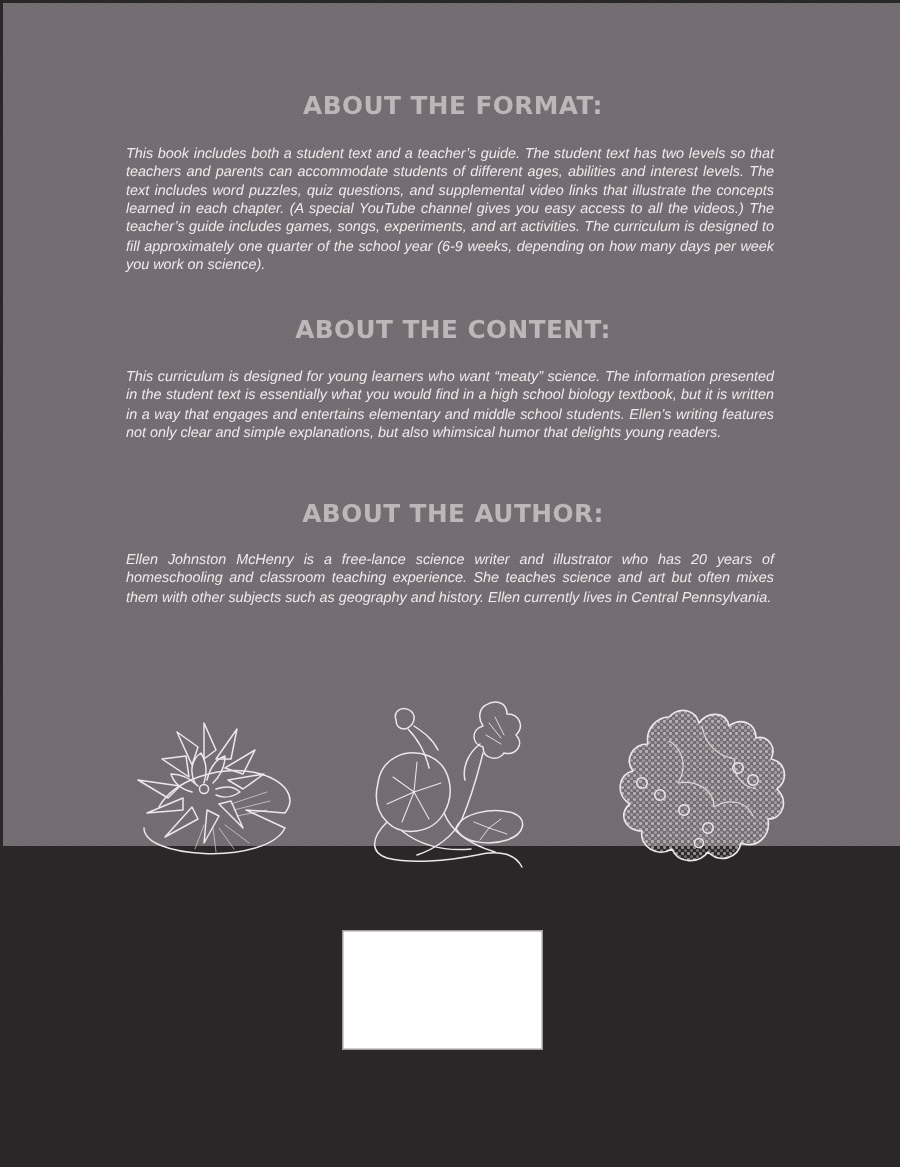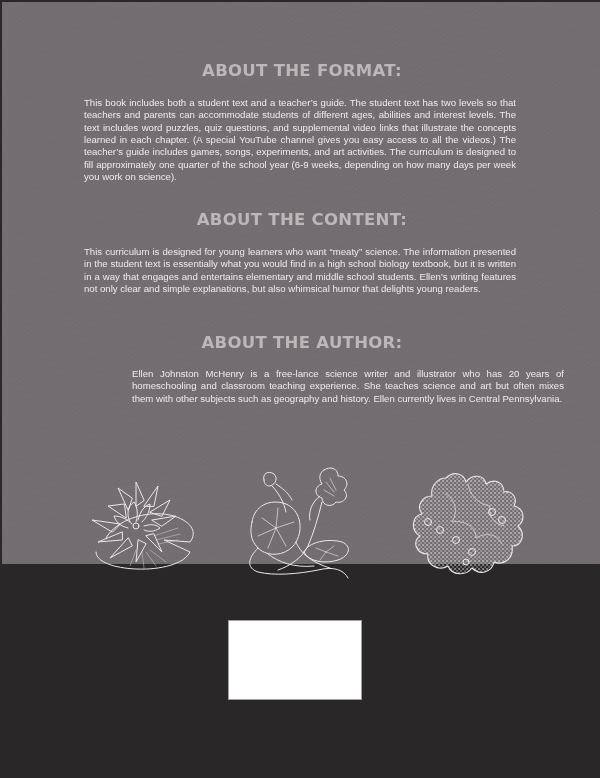--- a/index.html
+++ b/index.html
@@ -26,20 +26,21 @@
     }
     .para {
       position: absolute;
       left: 82px;
       width: 432px;
       font-size: 9.6px;
       line-height: 12.35px;
       color: #efebed;
       text-align: justify;
       text-align-last: left;
+      font-style: italic;
     }
     .illus {
       position: absolute;
     }
     .illus svg { display: block; }
     .white-box {
       position: absolute;
       left: 226px; top: 618px;
       width: 134px; height: 80px;
       background: #ffffff;
@@ -51,21 +52,21 @@
 
 <div class="page">
 
   <div class="heading" style="top:59px;">ABOUT THE FORMAT:</div>
   <p class="para" style="top:95px;">This book includes both a student text and a teacher’s guide.  The student text has two levels so that teachers and parents can accommodate students of different ages, abilities and interest levels.  The text includes word puzzles, quiz questions, and supplemental video links that illustrate the concepts learned in each chapter.  (A special YouTube channel gives you easy access to all the videos.)  The teacher’s guide includes games, songs, experiments, and art activities.  The curriculum is designed to fill approximately one quarter of the school year (6-9 weeks, depending on how many days per week you work on science).</p>
 
   <div class="heading" style="top:208px;">ABOUT THE CONTENT:</div>
   <p class="para" style="top:244px;">This curriculum is designed for young learners who want “meaty” science.  The information presented in the student text is essentially what you would find in a high school biology textbook, but it is written in a way that engages and entertains elementary and middle school students.  Ellen’s writing features not only clear and simple explanations, but also whimsical humor that delights young readers.</p>
 
   <div class="heading" style="top:331px;">ABOUT THE AUTHOR:</div>
-  <p class="para" style="top:366px;margin-left:48px;">Ellen Johnston McHenry is a free-lance science writer and illustrator who has 20 years of homeschooling and classroom teaching experience.  She teaches science and art but often mixes them with other subjects such as geography and history.  Ellen currently lives in Central Pennsylvania.</p>
+  <p class="para" style="top:366px;">Ellen Johnston McHenry is a free-lance science writer and illustrator who has 20 years of homeschooling and classroom teaching experience.  She teaches science and art but often mixes them with other subjects such as geography and history.  Ellen currently lives in Central Pennsylvania.</p>
 
   <div class="illus" style="left:64px; top:468px;">
     <svg width="135" height="105" viewBox="0 0 135 105" fill="none" stroke="#ece7ea" stroke-width="1" stroke-linecap="round" stroke-linejoin="round">
 
       <path d="M40 68 C50 50 80 40 104 45 C125 50 132 62 124 72 L98 70 L124 82 C118 94 95 100 70 99 C48 98 30 92 30 82"></path>
 
       <path d="M60 48 L42 36 L58 34 Z"></path>
       <path d="M62 40 L52 18 L66 28 Z"></path>
       <path d="M70 36 L70 12 L78 30 Z"></path>
       <path d="M78 36 L92 16 L88 36 Z"></path>

